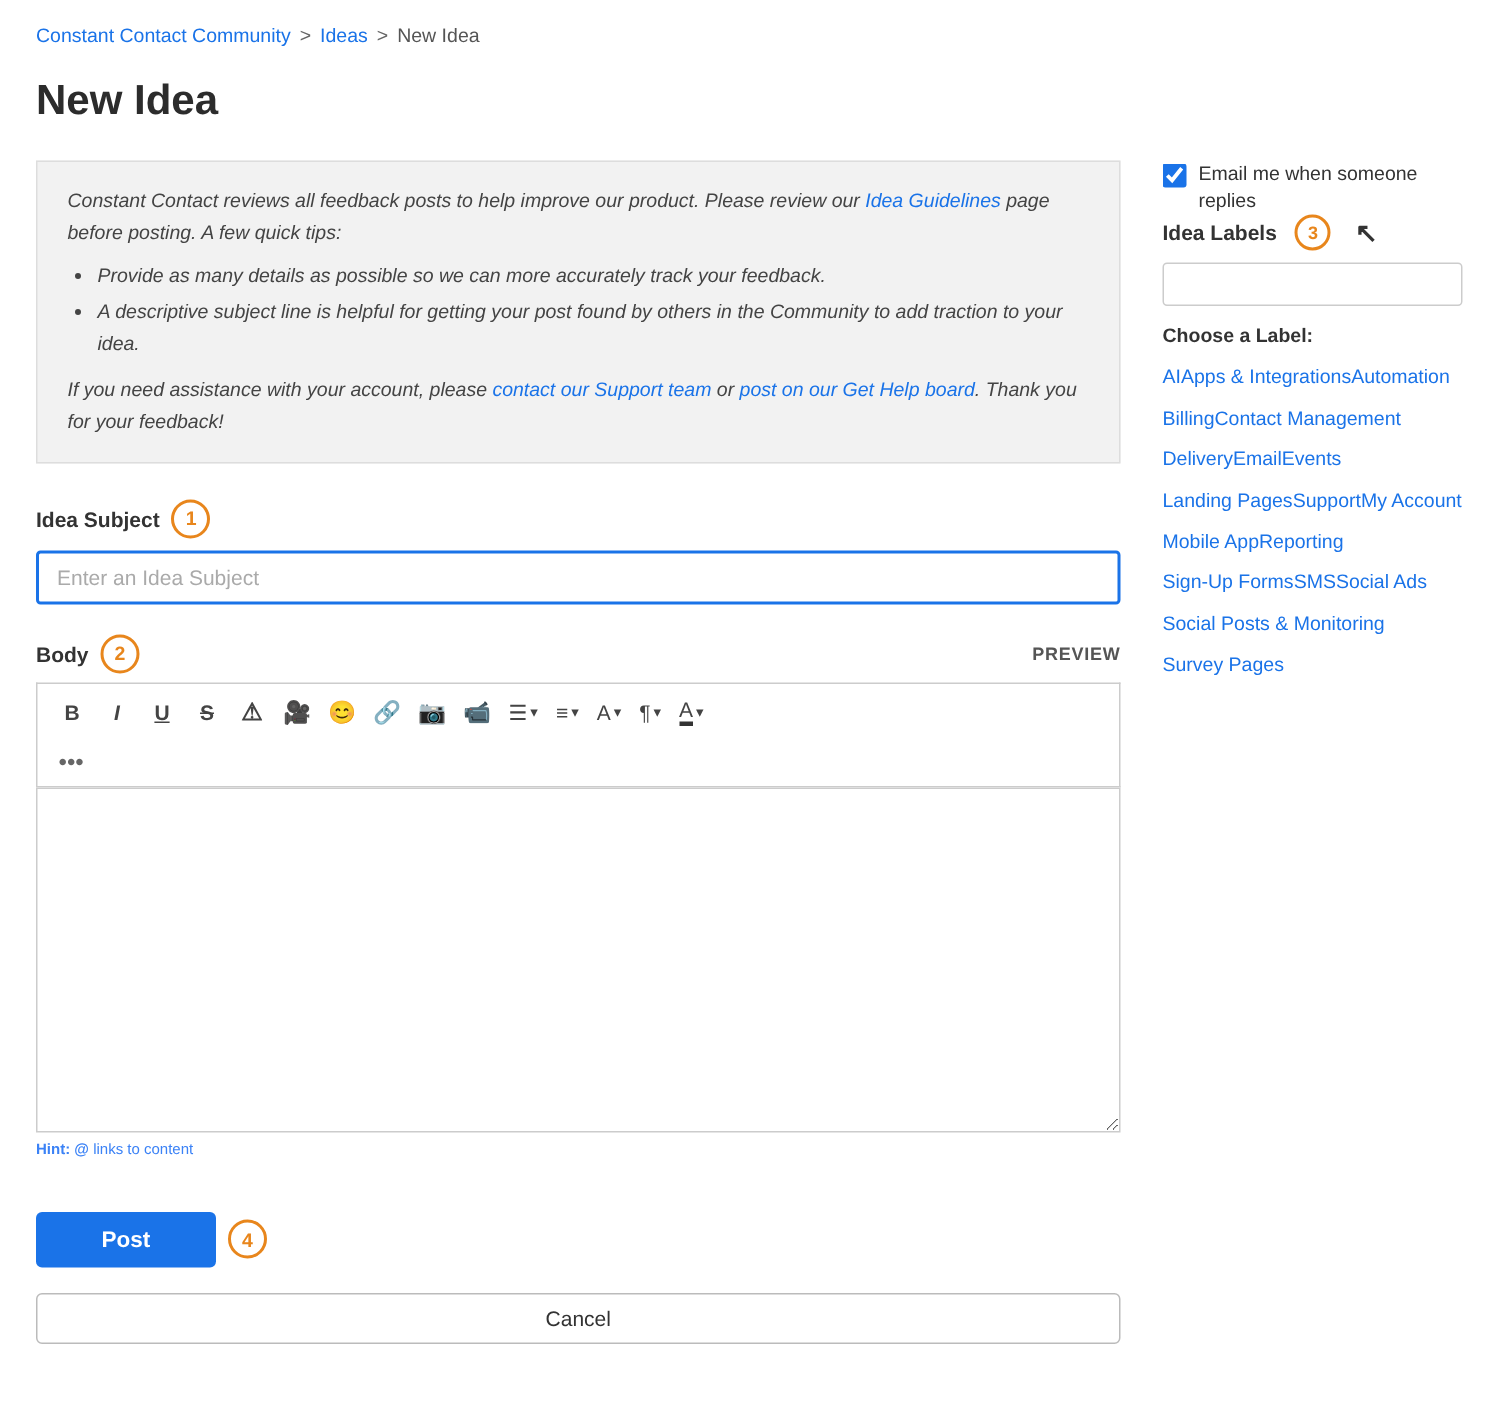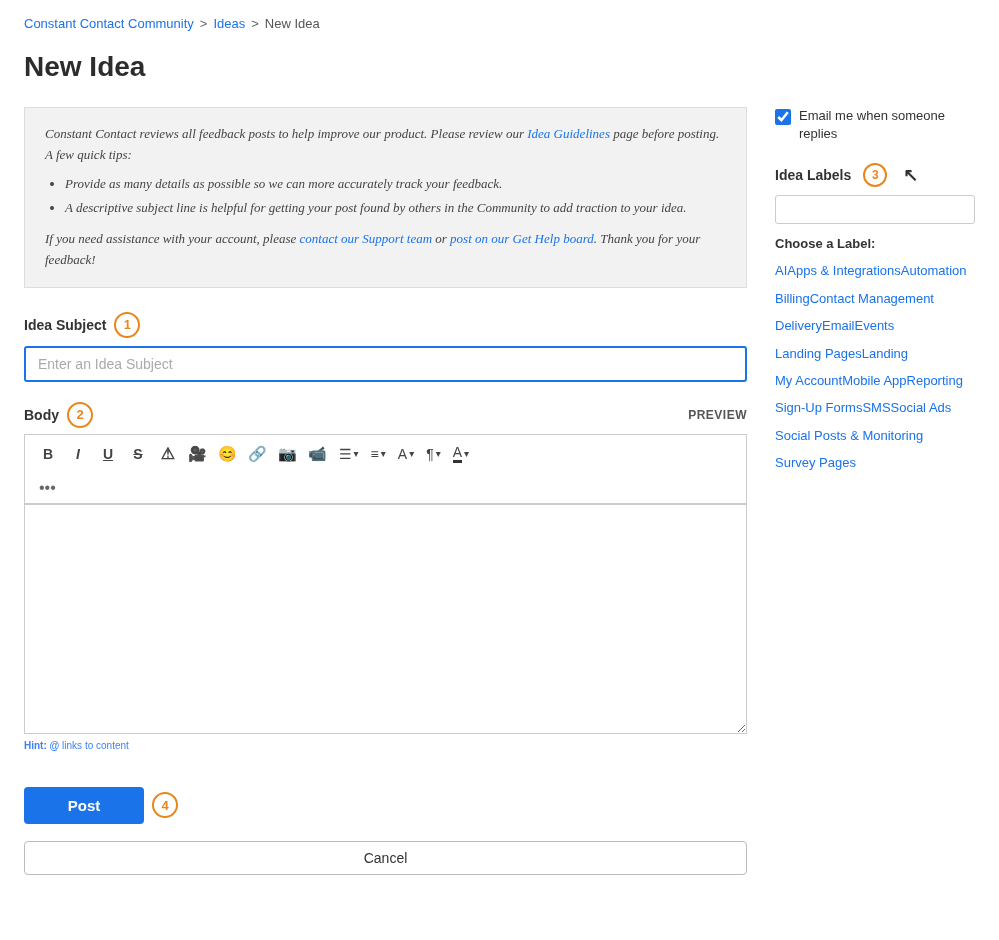--- a/index.html
+++ b/index.html
@@ -48,21 +48,20 @@
       flex-shrink: 0;
     }
     .info-box {
       background: #f2f2f2;
       border: 1px solid #ddd;
       padding: 16px 20px;
       margin-bottom: 24px;
       font-size: 13px;
       color: #444;
       line-height: 1.6;
-      font-family: Liberation Serif, serif;
     }
     .info-box a {
       color: #1a73e8;
       text-decoration: none;
     }
     .info-box ul {
       margin: 8px 0 8px 20px;
     }
     .info-box li {
       margin-bottom: 4px;
@@ -203,21 +202,20 @@
       font-size: 14px;
       border-radius: 4px;
       cursor: pointer;
       min-width: 120px;
     }
     
     .email-notify {
       display: flex;
       align-items: flex-start;
       gap: 8px;
-      margin-bottom: 20px;
     }
     .email-checkbox {
       margin-top: 2px;
       accent-color: #1a73e8;
       width: 16px;
       height: 16px;
       flex-shrink: 0;
     }
     .email-label {
       font-size: 13px;
@@ -421,21 +419,21 @@
         <div class="labels-list">
         <a href="#" class="label-link">AI</a> 
             <a href="#" class="label-link">Apps &amp; Integrations</a> 
             <a href="#" class="label-link">Automation</a> 
             <a href="#" class="label-link">Billing</a> 
             <a href="#" class="label-link">Contact Management</a> 
             <a href="#" class="label-link">Delivery</a> 
             <a href="#" class="label-link">Email</a> 
             <a href="#" class="label-link">Events</a> 
             <a href="#" class="label-link">Landing Pages</a> 
-            <a href="#" class="label-link">Landing</a> 
+            <a href="#" class="label-link">Support</a> 
             <a href="#" class="label-link">My Account</a> 
             <a href="#" class="label-link">Mobile App</a> 
             <a href="#" class="label-link">Reporting</a> 
             <a href="#" class="label-link">Sign-Up Forms</a> 
             <a href="#" class="label-link">SMS</a> 
             <a href="#" class="label-link">Social Ads</a> 
             <a href="#" class="label-link">Social Posts &amp; Monitoring</a> 
             <a href="#" class="label-link">Survey Pages</a> 
           </div>
       </div>

